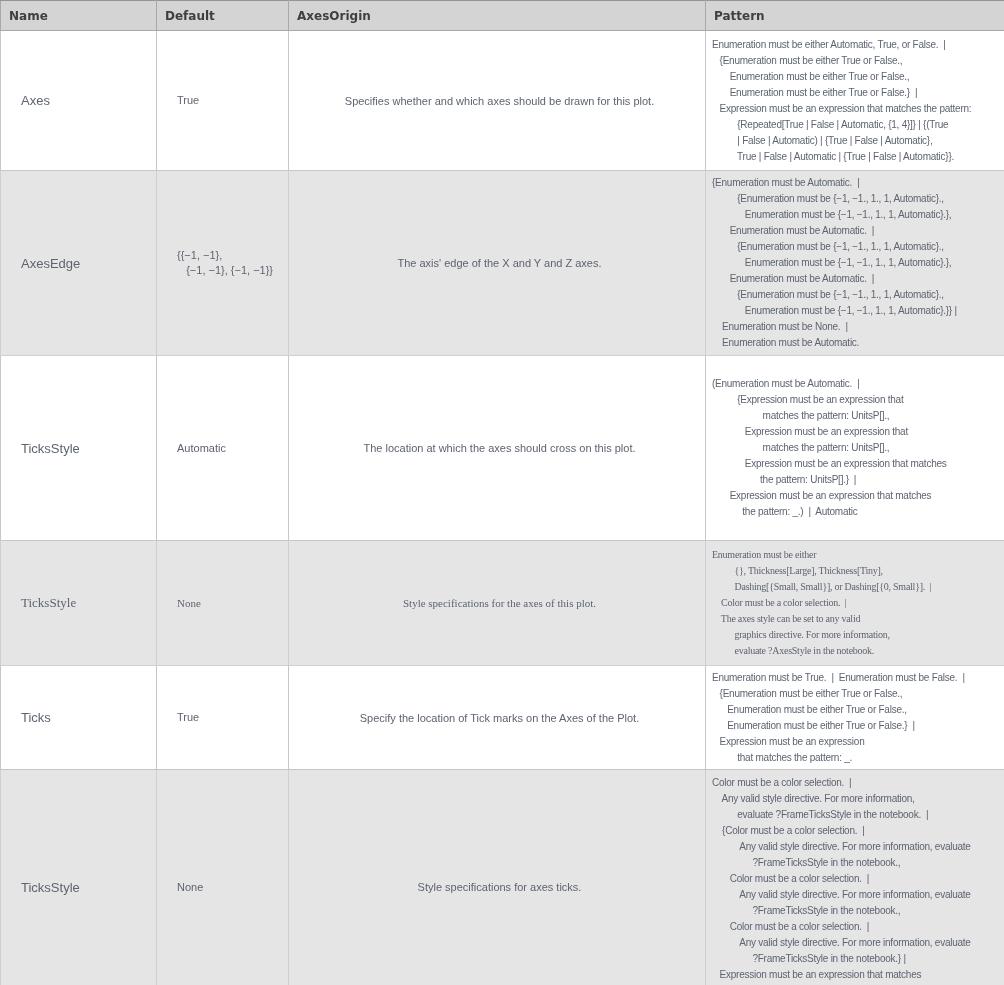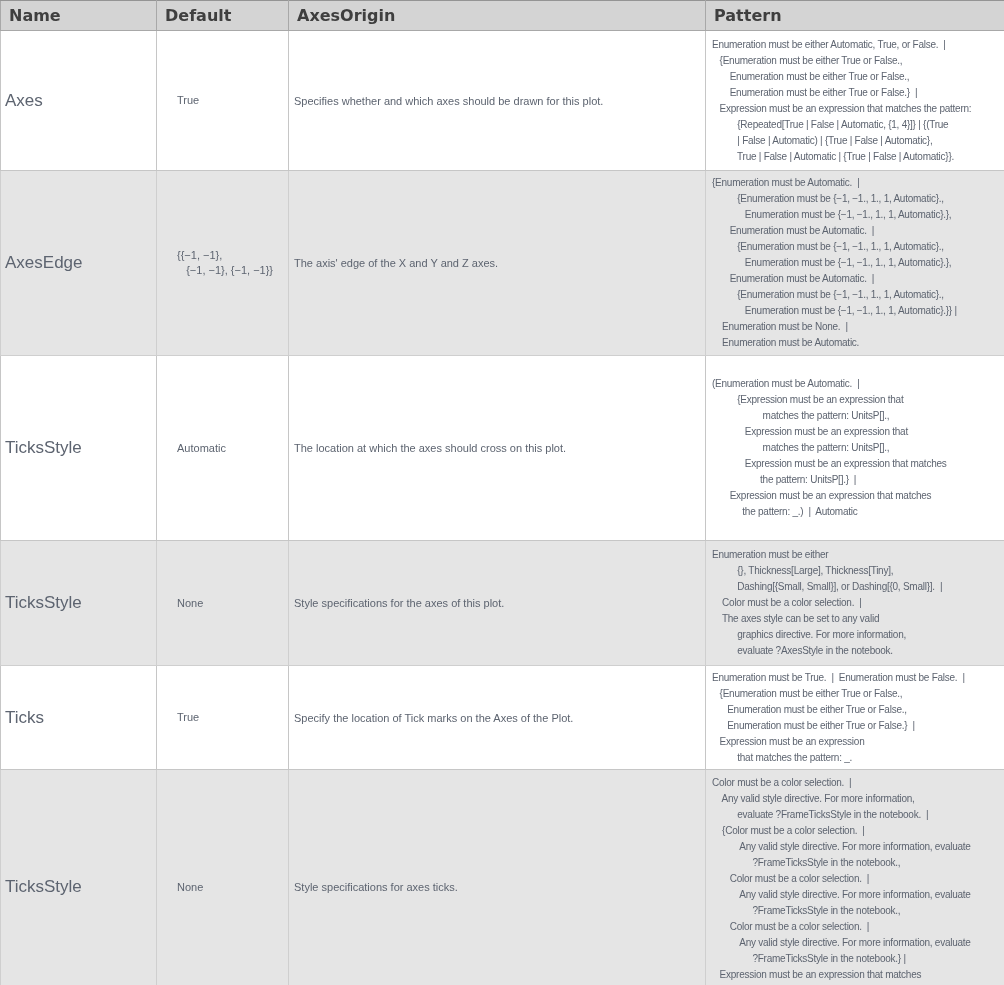--- a/index.html
+++ b/index.html
@@ -20,45 +20,45 @@
   col.c-default { width: 132px; }
   col.c-desc    { width: 417px; }
   col.c-pattern { width: 299px; }
 
   thead th {
     height: 30px;
     background: #d4d4d4;
     color: #3f3f3f;
     font-family: "DejaVu Sans", sans-serif;
     font-weight: bold;
-    font-size: 16px;
+    font-size: 12px;
     text-align: left;
     padding: 0 0 0 8px;
     vertical-align: middle;
     border: 1px solid #a8a8a8;
     border-top: 1px solid #949494;
   }
   tbody td {
     border: 1px solid #c6c6c6;
     vertical-align: middle;
     overflow: hidden;
   }
   tbody tr.alt td { background: #e5e5e5; border-color: #cfcfcf; }
   tbody tr.plain td { background: #ffffff; }
 
   tr.r0 td { height: 140px; }
   tr.r1 td { height: 185px; }
   tr.r2 td { height: 185px; }
-  tr.r3 td { height: 125px; }
+  tr.r3 td { height: 125px; font-family: Liberation Serif, serif; }
   tr.r4 td { height: 104px; }
   tr.r5 td { height: 235px; }
 
-  td.name    { font-size: 17px; padding-left: 4px; }
+  td.name    { font-size: 13px; padding-left: 20px; }
   td.default { font-size: 11px; padding-left: 20px; white-space: pre-wrap; line-height: 15px; }
-  td.desc    { font-size: 11px; padding-left: 5px; }
+  td.desc    { font-size: 11px; padding-left: 5px; text-align: center; }
   td.pattern {
     font-size: 10px;
     letter-spacing: -0.25px;
     line-height: 16px;
     padding-left: 6px;
     padding-right: 0;
     white-space: pre;
     vertical-align: middle;
   }
 </style>

